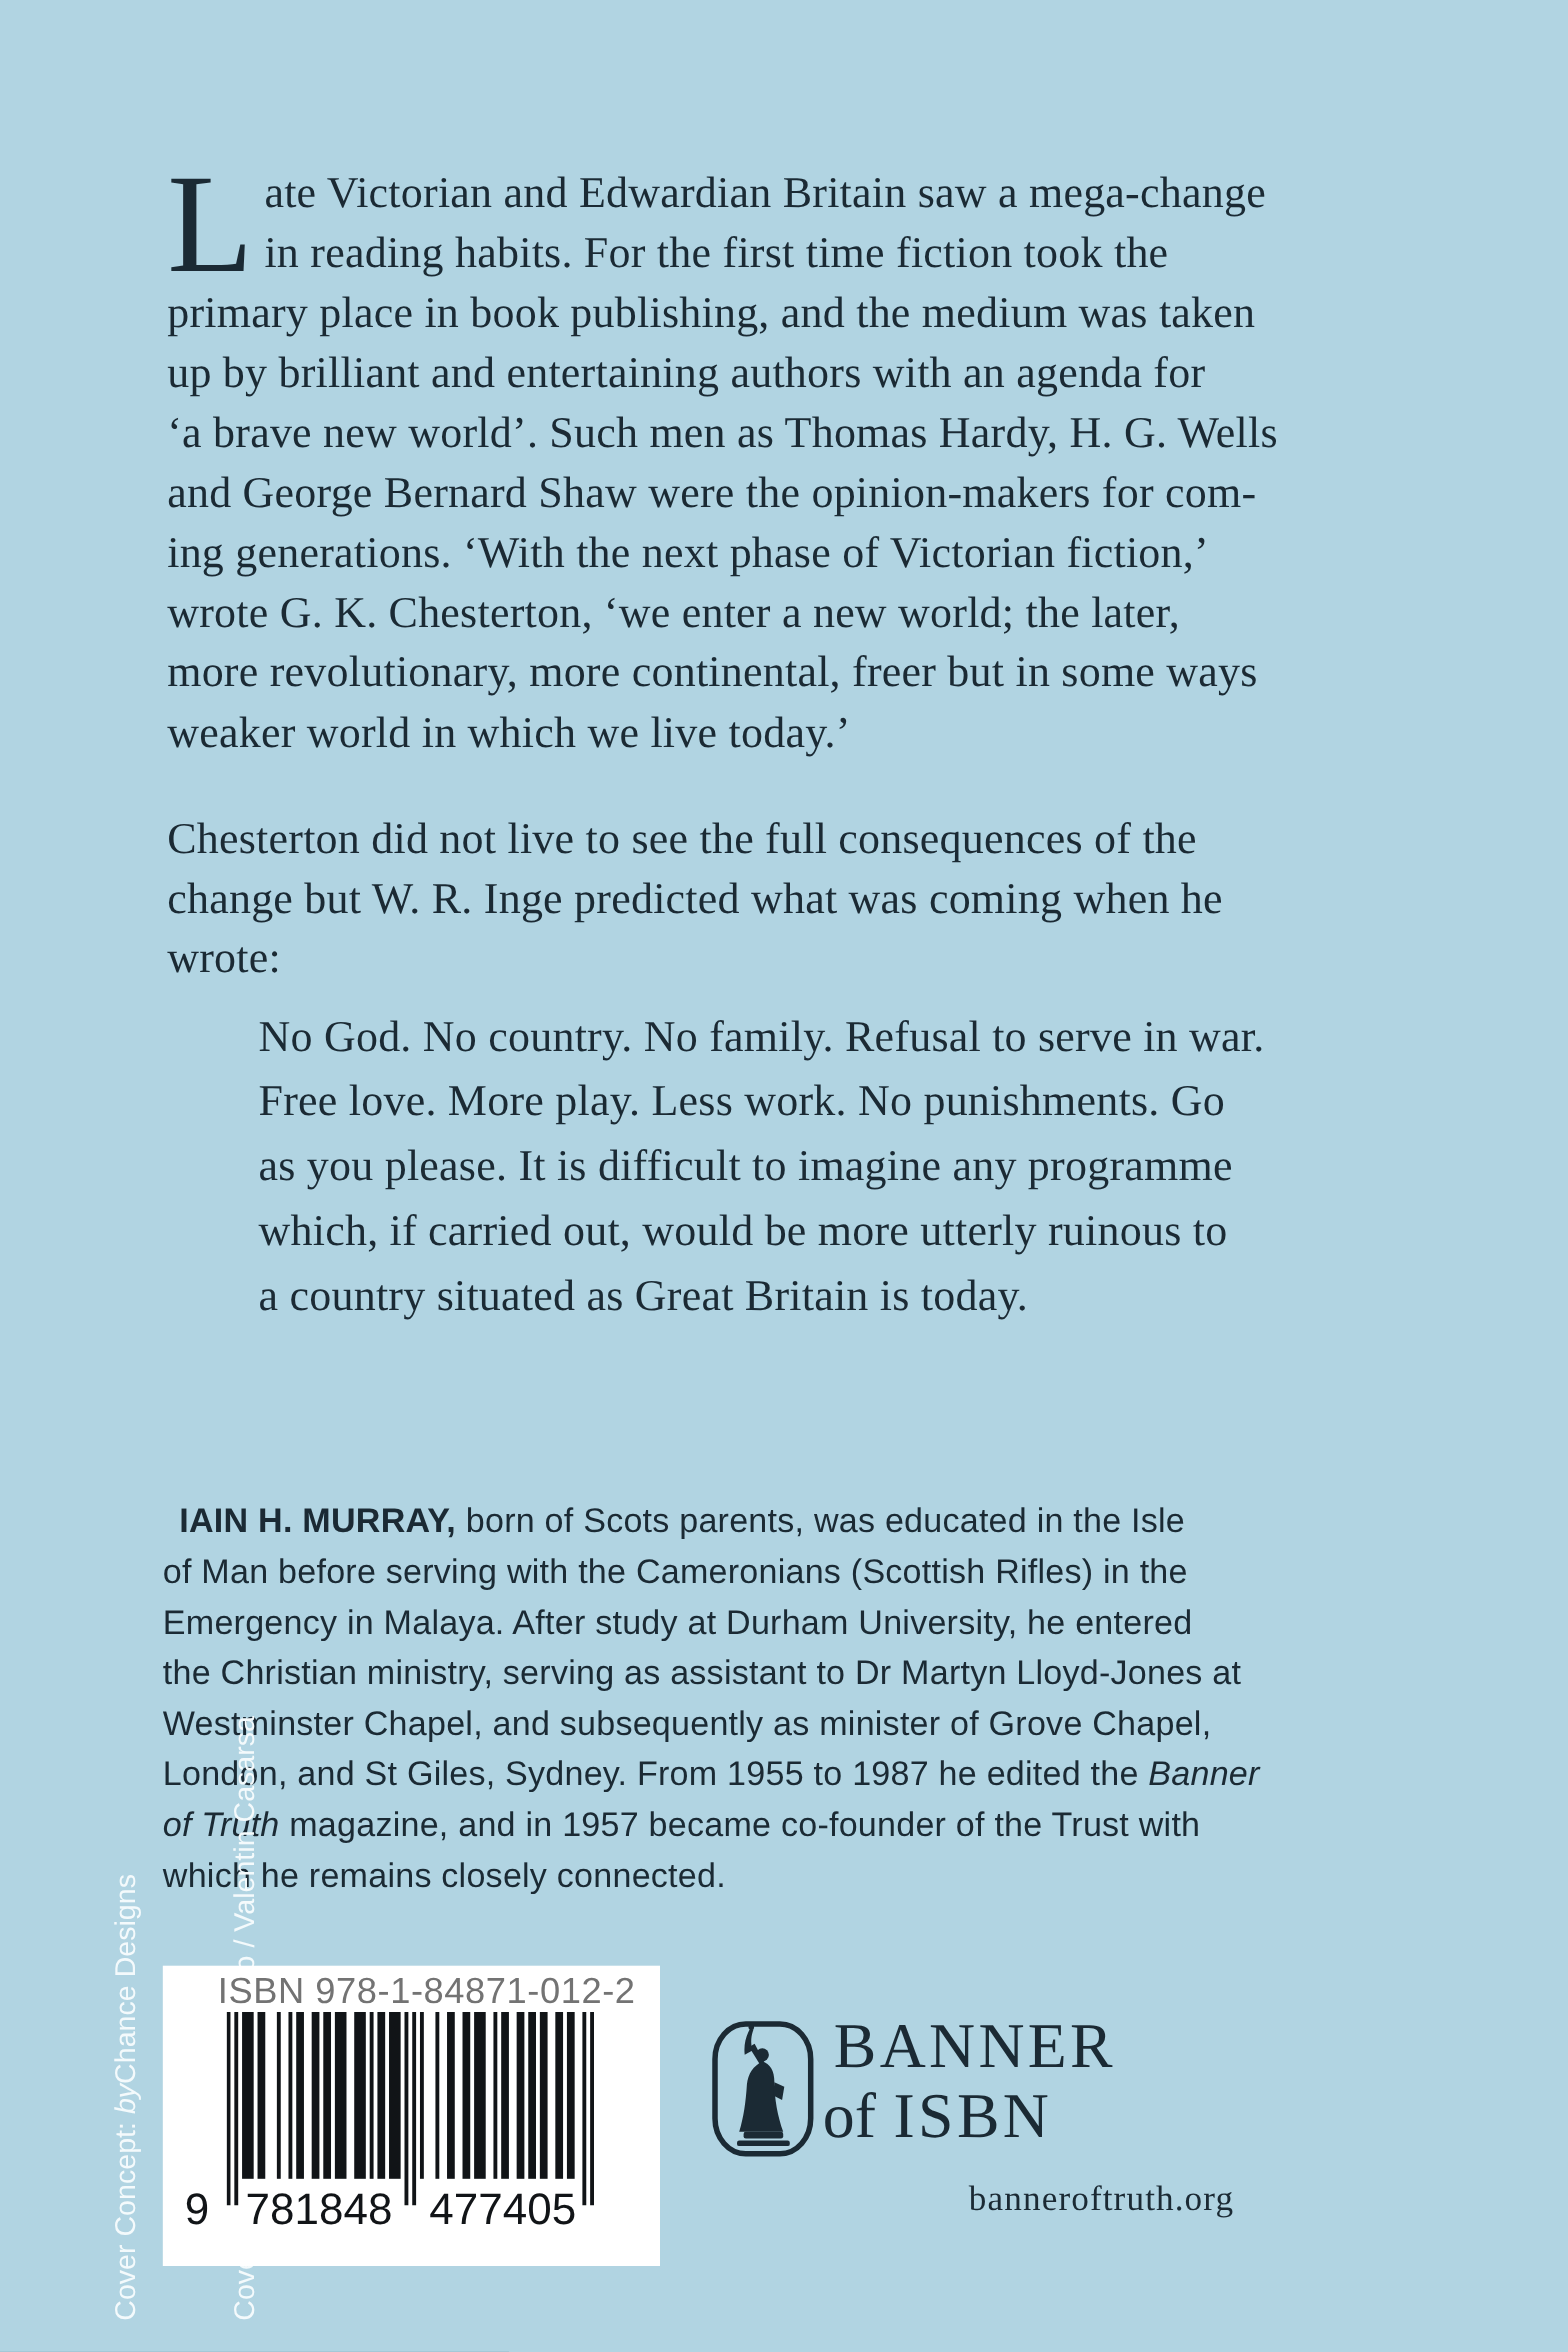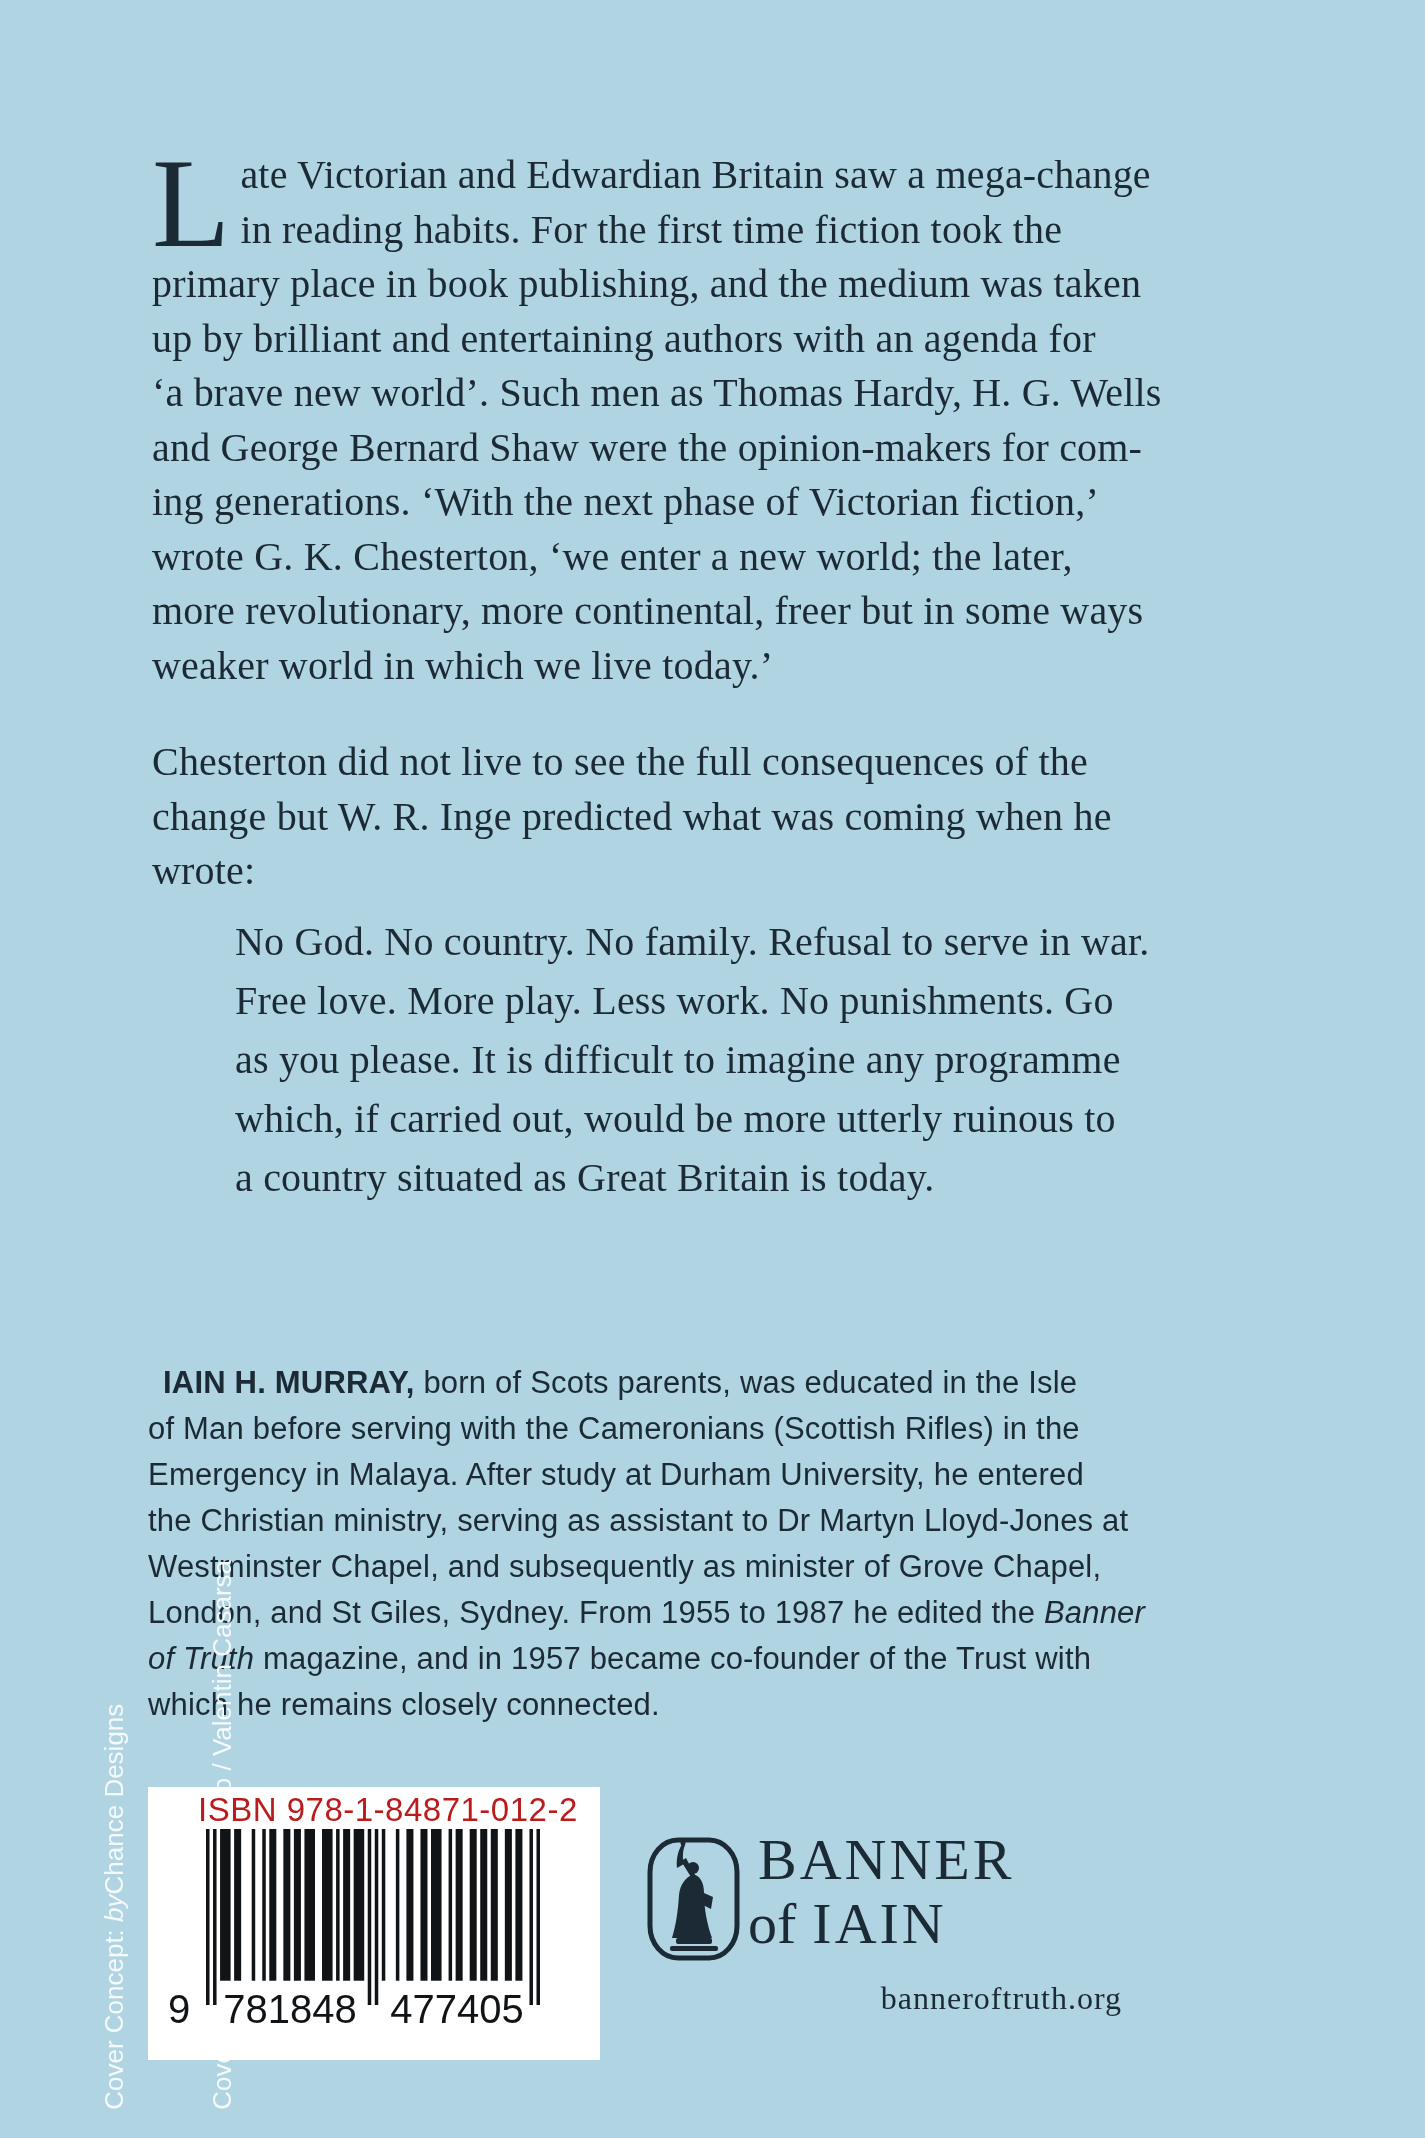--- a/index.html
+++ b/index.html
@@ -54,21 +54,21 @@
     left:148px;top:1787px;width:452px;height:273px;
     background:#ffffff;
   }
   .isbn{
     position:absolute;
     left:50px;top:4px;width:350px;
     text-align:center;
     font-family:"Liberation Sans","DejaVu Sans",sans-serif;
     font-size:33px;
     line-height:38px;
-    color:#b91c1c;
+    color:#737373;
     letter-spacing:0.5px;
     white-space:nowrap;
   }
   .bars{
     position:absolute;
     left:58px;top:42px;width:334px;height:176px;
     fill:#111417;
   }
   .bdigit{
     position:absolute;
@@ -201,18 +201,18 @@
       <circle cx="38" cy="8" r="2.5"></circle>
       <circle cx="48" cy="33" r="6"></circle>
       <path d="M46 42 L36 26 L41 23 L50 40 Z"></path>
       <path d="M48 39 C40 43 35 50 34 60 C33 76 31 90 27 103 L67 103 C62 89 59 73 59 58 C59 47 55 41 48 39 Z"></path>
       <path d="M59 58 L68 62 L66 74 L58 70 Z"></path>
       <rect x="31" y="103" width="36" height="6" rx="2"></rect>
       <rect x="25" y="111" width="48" height="5" rx="2"></rect>
     </svg>
     <div class="logo-text">
       <div class="logo-line1">BANNER</div>
-      <div class="logo-line2"><span class="logo-of">of</span><span>IAIN</span></div>
+      <div class="logo-line2"><span class="logo-of">of</span><span>ISBN</span></div>
     </div>
     <div class="logo-url">banneroftruth.org</div>
   </div>
 
 </div>
 
 </body></html>

